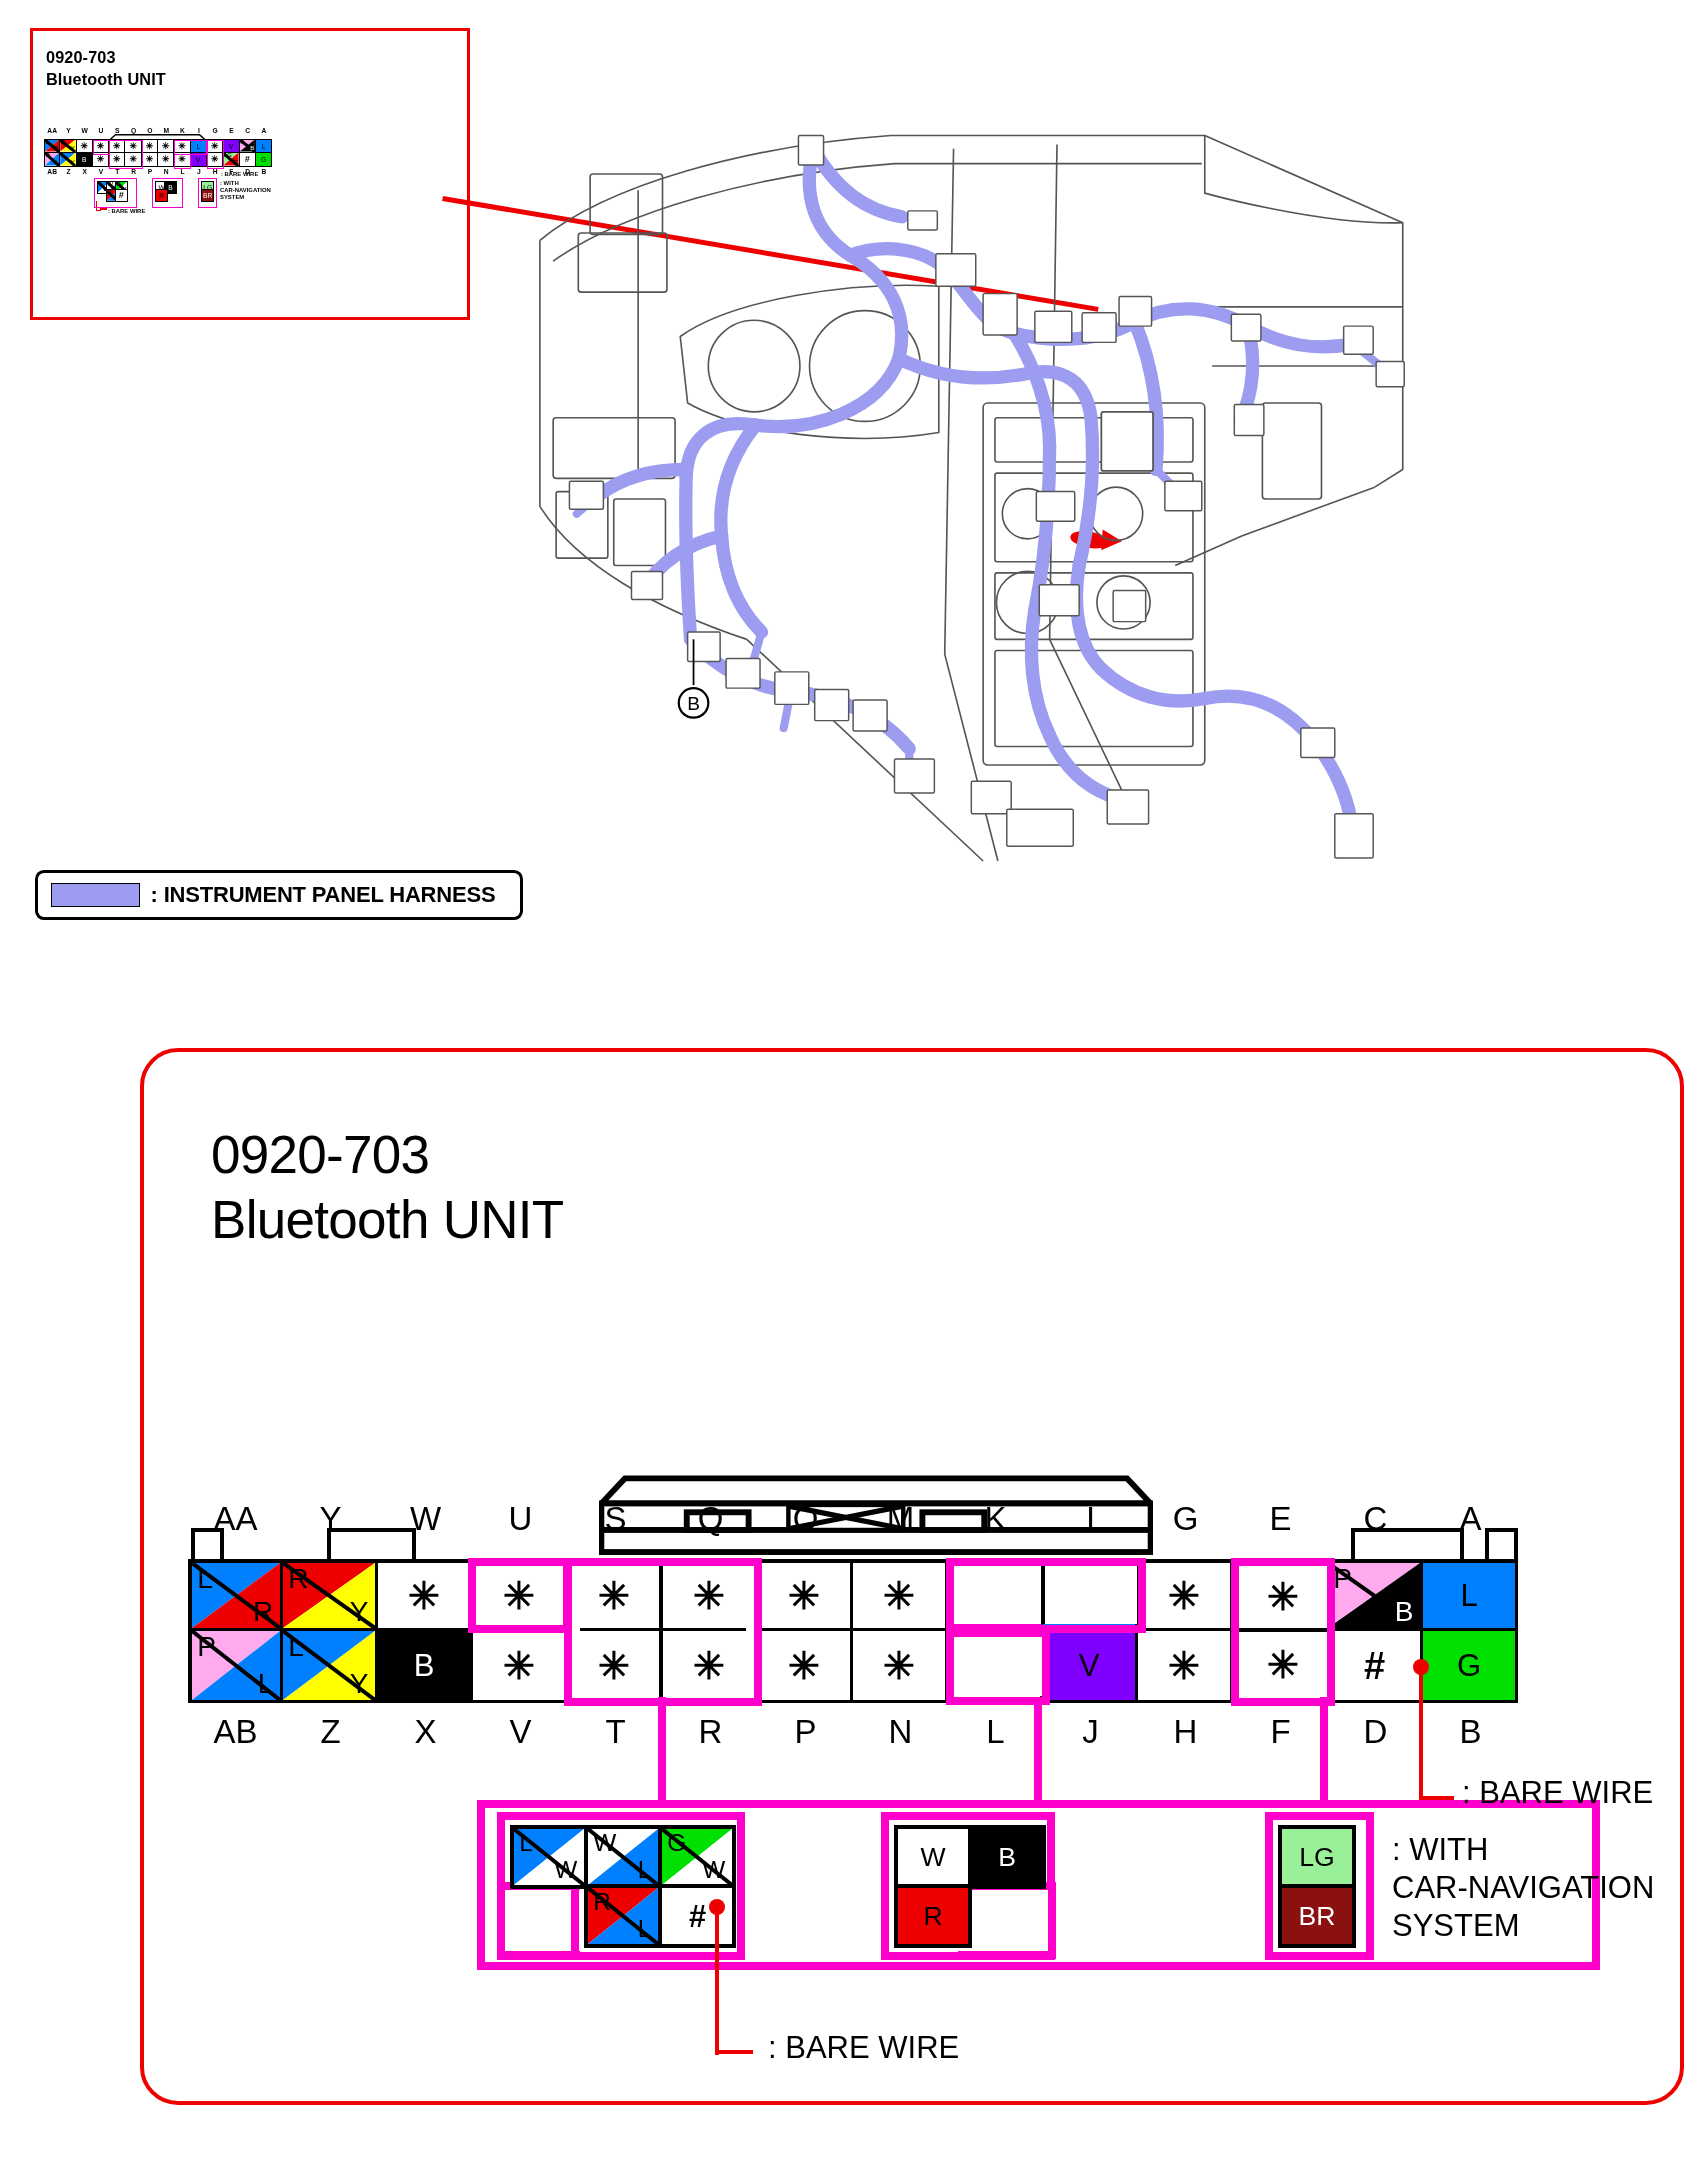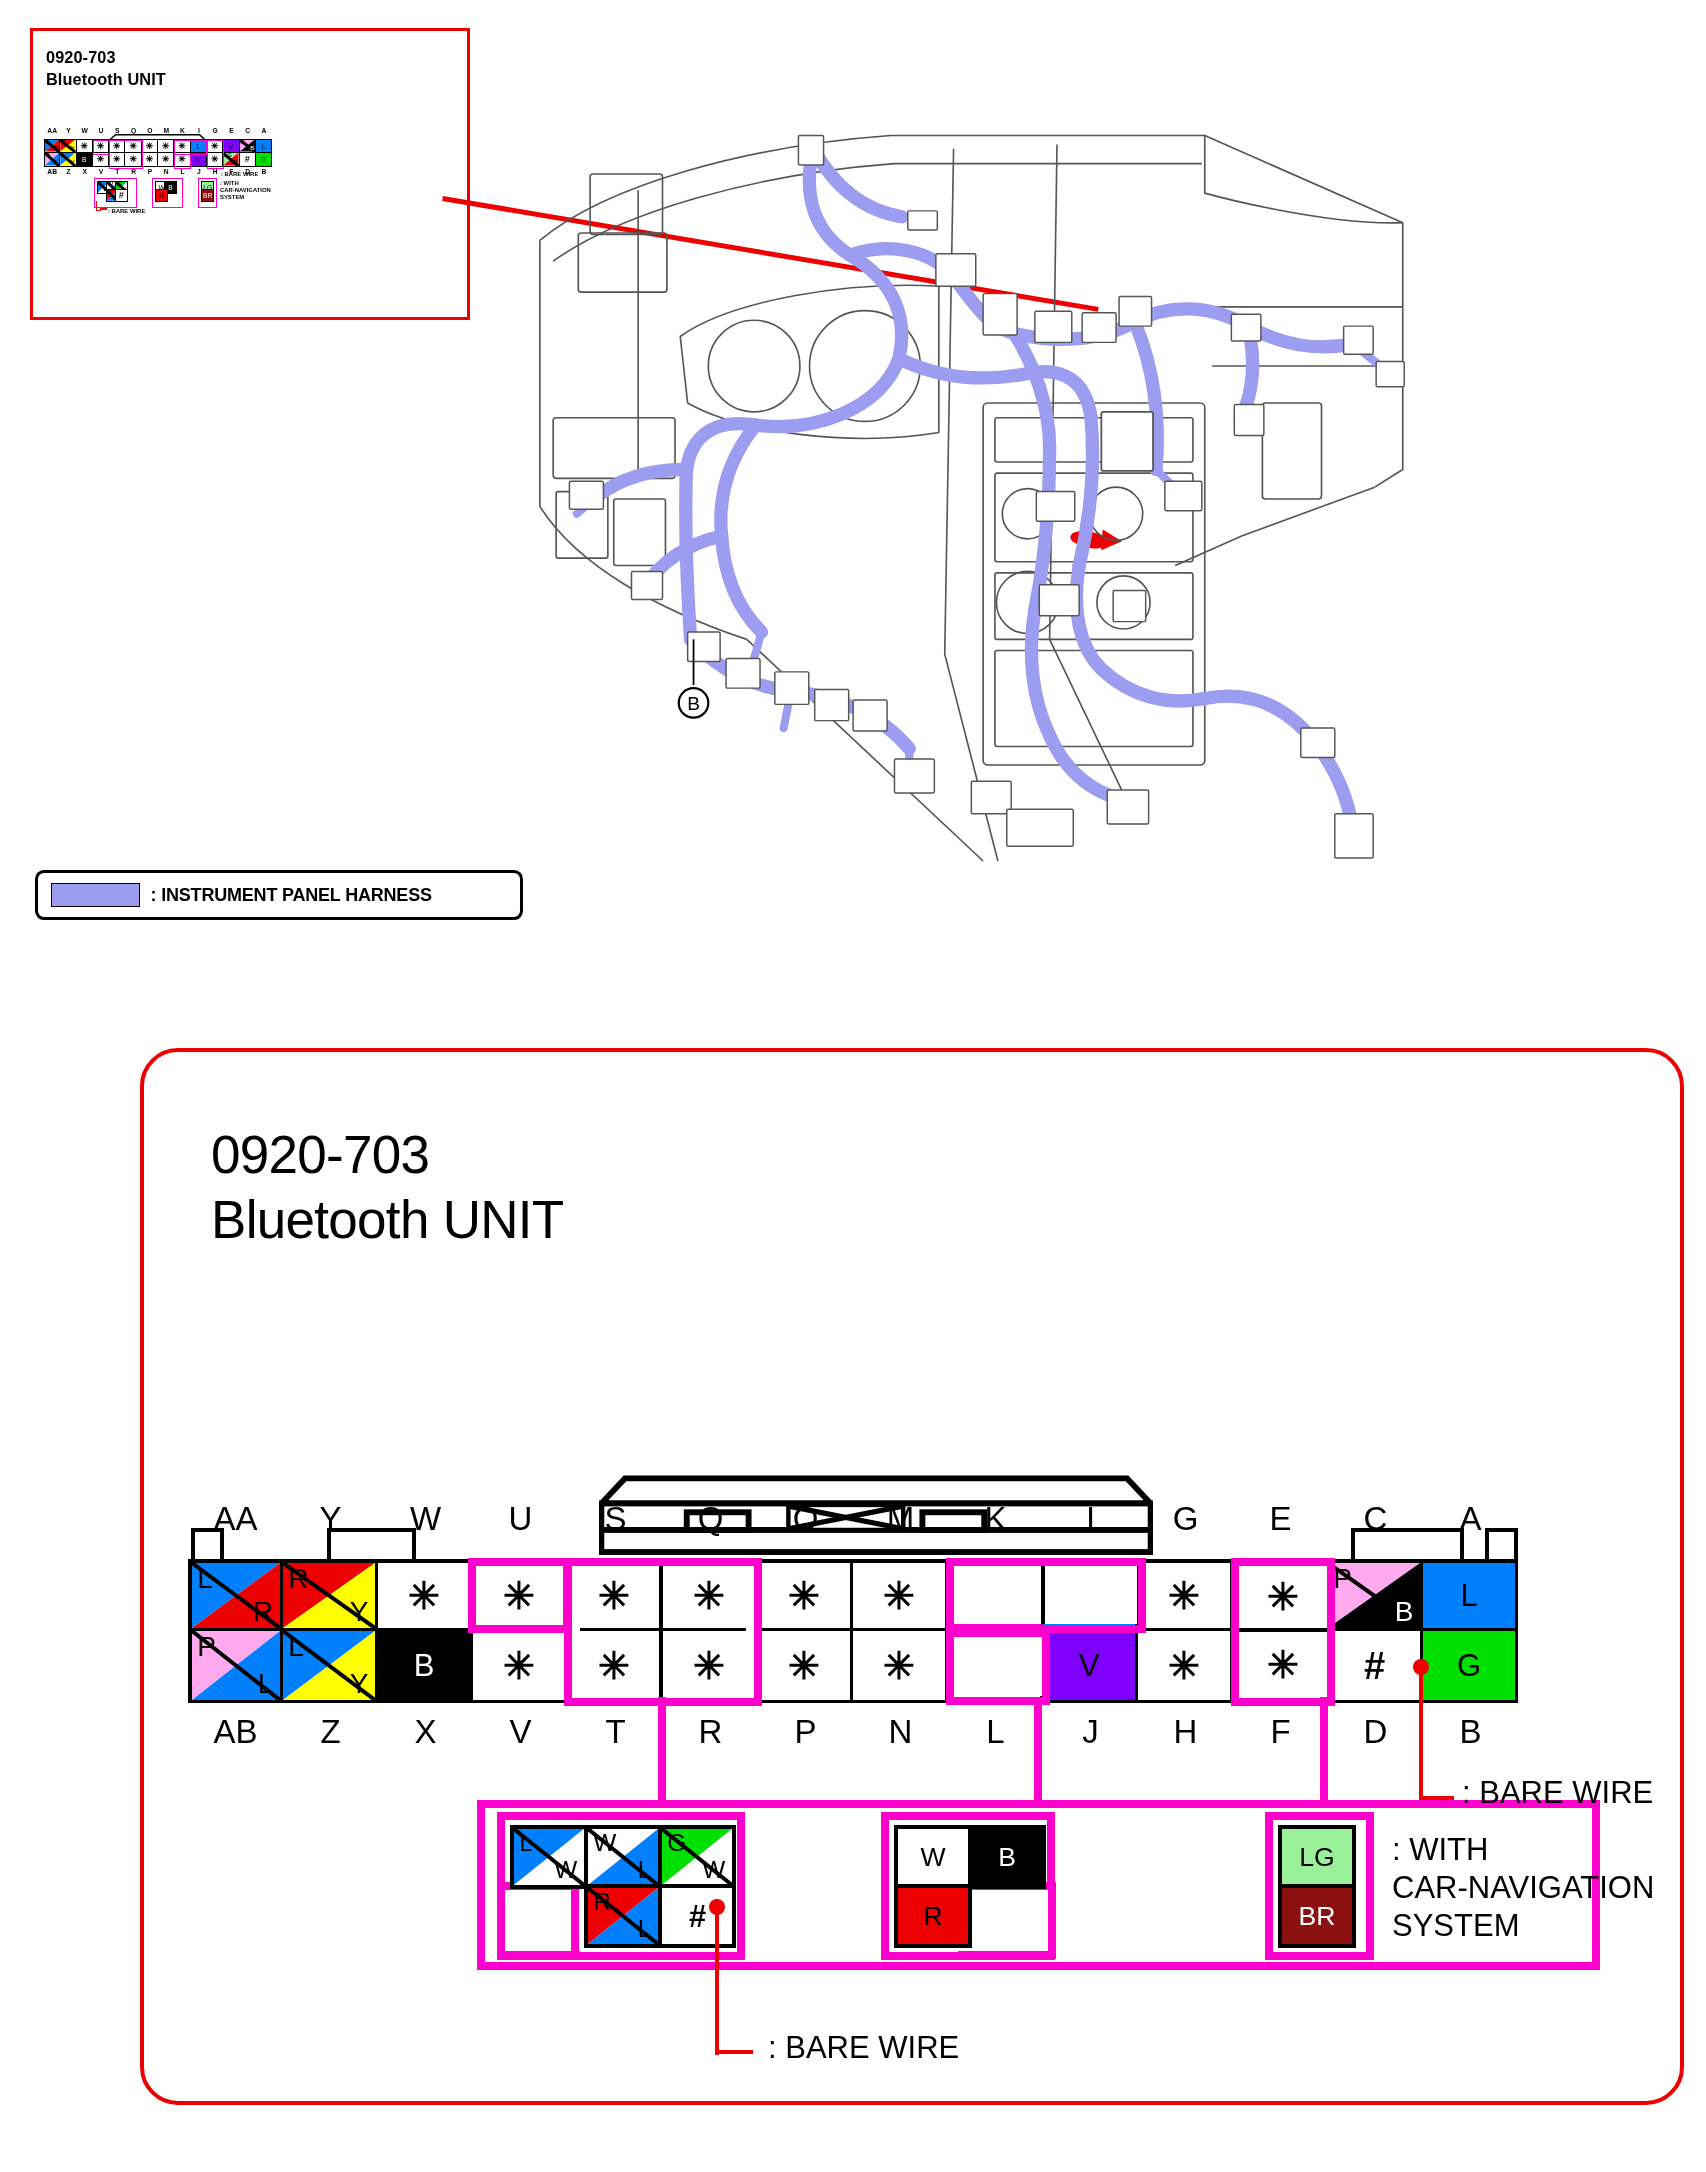--- a/index.html
+++ b/index.html
@@ -30,21 +30,21 @@
   
   #dash-art{left:466px;top:122px;width:953px;height:754px;}
 
   
   #harness-legend{
     left:35px;top:870px;width:488px;height:50px;
     border:3.7px solid #000;border-radius:8.9px;background:#fff;box-sizing:border-box;
     display:flex;align-items:center;padding-left:13.3px;gap:10.3px;
   }
   #harness-swatch{width:87px;height:22px;background:#9c9cf0;border:1.5px solid #000;}
-  #harness-label{font-size:18px;font-weight:bold;letter-spacing:-0.2px;}
+  #harness-label{font-size:22px;font-weight:bold;letter-spacing:-0.2px;}
 
   
   #main-panel{
     left:140px;top:1048px;width:1544px;height:1057px;
     border:4.4px solid #ee0000;border-radius:38px;background:#fff;box-sizing:border-box;
   }
   #main-title{left:211px;top:1123px;font-size:53px;font-weight:normal;line-height:1.22;letter-spacing:-0.7px;}
 
   
   #conn-housing{left:599px;top:1474px;width:554px;height:78px;}

